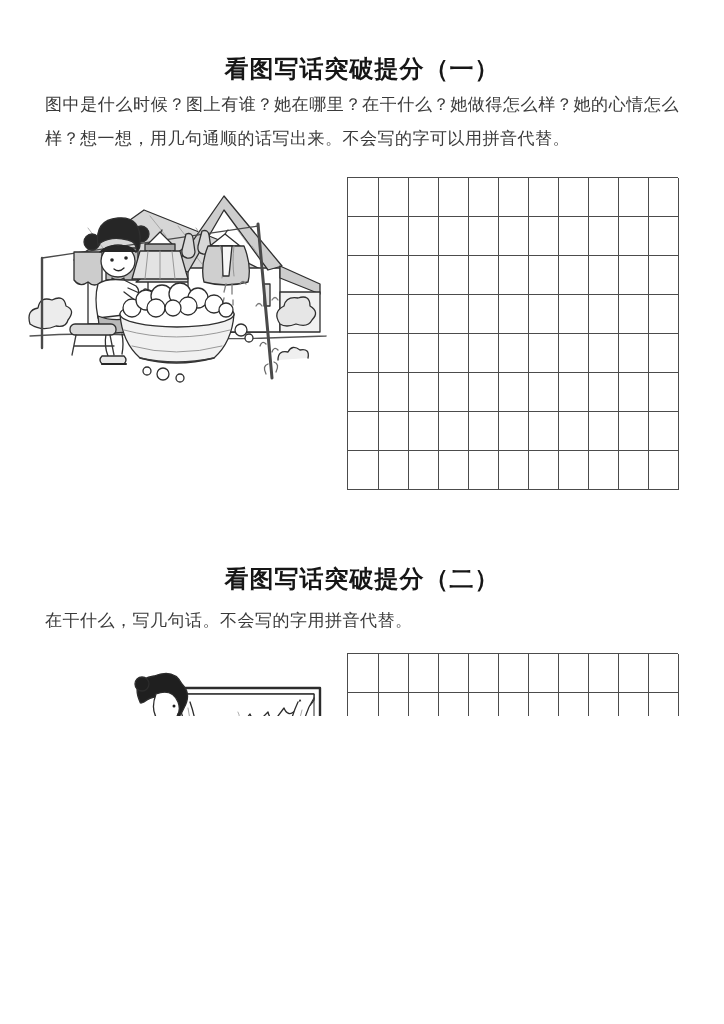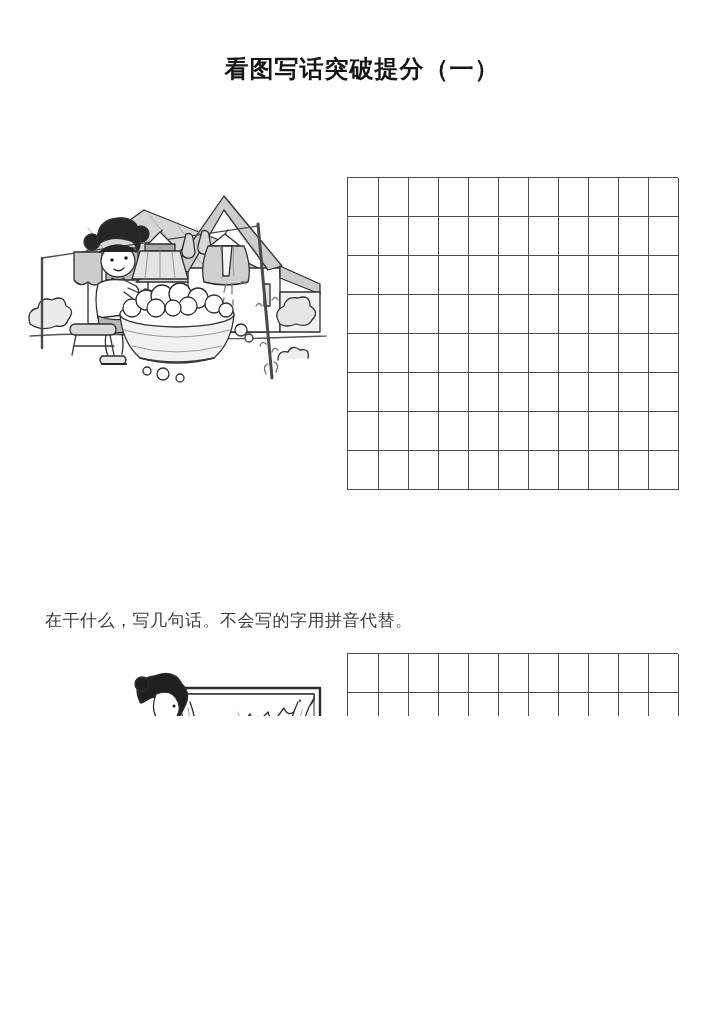--- a/index.html
+++ b/index.html
@@ -22,20 +22,21 @@
   .illus{position:absolute;}
   #illus1{left:28px;top:188px;}
   #illus2{left:28px;top:668px;}
 </style>
 </head>
 <body>
 
 <div class="page">
 
   <div class="title" id="title1">看图写话突破提分（一）</div>
+  <div class="para" id="para1">图中是什么时候？图上有谁？她在哪里？在干什么？她做得怎么样？她的心情怎么样？想一想，用几句通顺的话写出来。不会写的字可以用拼音代替。</div>
 
   <svg class="illus" id="illus1" width="300" height="200" viewBox="0 0 300 200" fill="none" stroke="#2f2f2f" stroke-width="1.3" stroke-linecap="round" stroke-linejoin="round" aria-label="黑白卡通插图：小女孩坐在小凳子上，在大盆里搓洗衣服，身后是晾衣绳（挂着裙子、袜子、上衣）和几座房子">
 
     <g>
       <rect x="60" y="66" width="120" height="70" fill="#fbfbfb"></rect>
       <polygon points="46,72 116,22 206,58 188,72" fill="#d6d6d6"></polygon>
       <path d="M60,40 l18,24 M90,32 l16,22 M122,28 l16,20 M150,38 l14,18" stroke="#9c9c9c" stroke-width="0.8"></path>
       <rect x="84" y="100" width="8" height="5" fill="#cfcfcf"></rect>
       <rect x="150" y="92" width="8" height="5" fill="#cfcfcf"></rect>
     </g>
@@ -230,20 +231,21 @@
       <div class="cell"></div>
       <div class="cell"></div>
       <div class="cell"></div>
       <div class="cell"></div>
       <div class="cell"></div>
       <div class="cell"></div>
       <div class="cell"></div>
       <div class="cell"></div>
     </div>
 
+  <div class="title" id="title2">看图写话突破提分（二）</div>
   <div class="para" id="para2">在干什么，写几句话。不会写的字用拼音代替。</div>
 
   <svg class="illus" id="illus2" width="300" height="235" viewBox="0 0 300 235" fill="none" stroke="#2c2c2c" stroke-width="1.3" stroke-linecap="round" stroke-linejoin="round" aria-label="黑白卡通插图：妈妈在擦桌子，小女孩拿扫帚扫地，窗台上有小猫，地上有一个盆">
 
     <ellipse cx="152" cy="188" rx="142" ry="32" fill="#7d7d7d" stroke="none"></ellipse>
 
     <g>
       <rect x="142" y="20" width="150" height="80" fill="#ffffff" stroke-width="2.4"></rect>
       <rect x="148" y="26" width="138" height="68" stroke-width="1"></rect>
       <path d="M148,26 h138 l0,6 q-8,14 -14,0 l-4,10 q-8,8 -12,-2 l-6,8 q-8,6 -10,-4 l-6,6 q-8,6 -12,-4 l-6,8 q-8,6 -12,-2 l-6,6 q-8,6 -10,-6 l-4,8 q-8,8 -12,-2 l-6,8 q-8,6 -12,-6 l-6,4 q-8,4 -10,-6 z" fill="#ffffff"></path>

